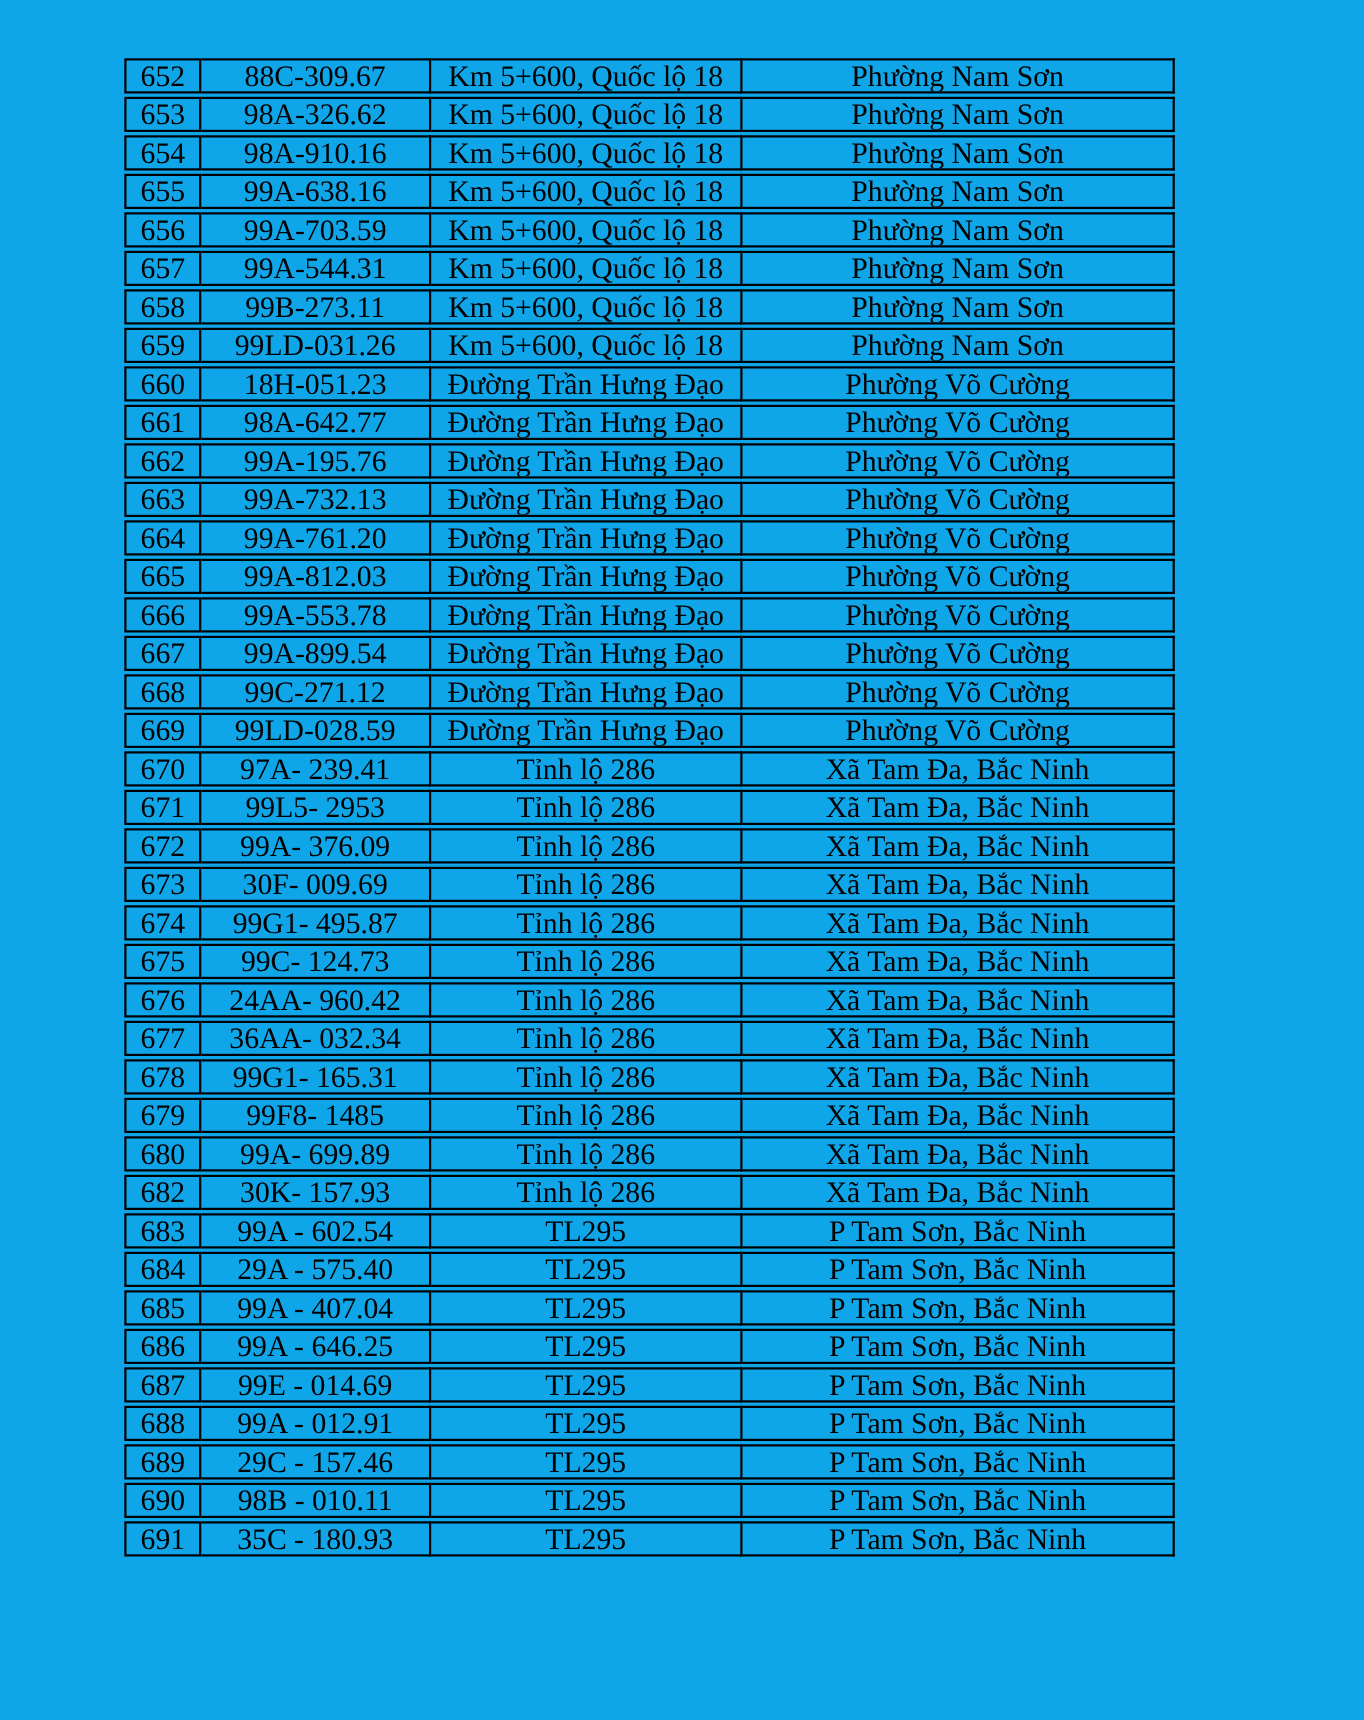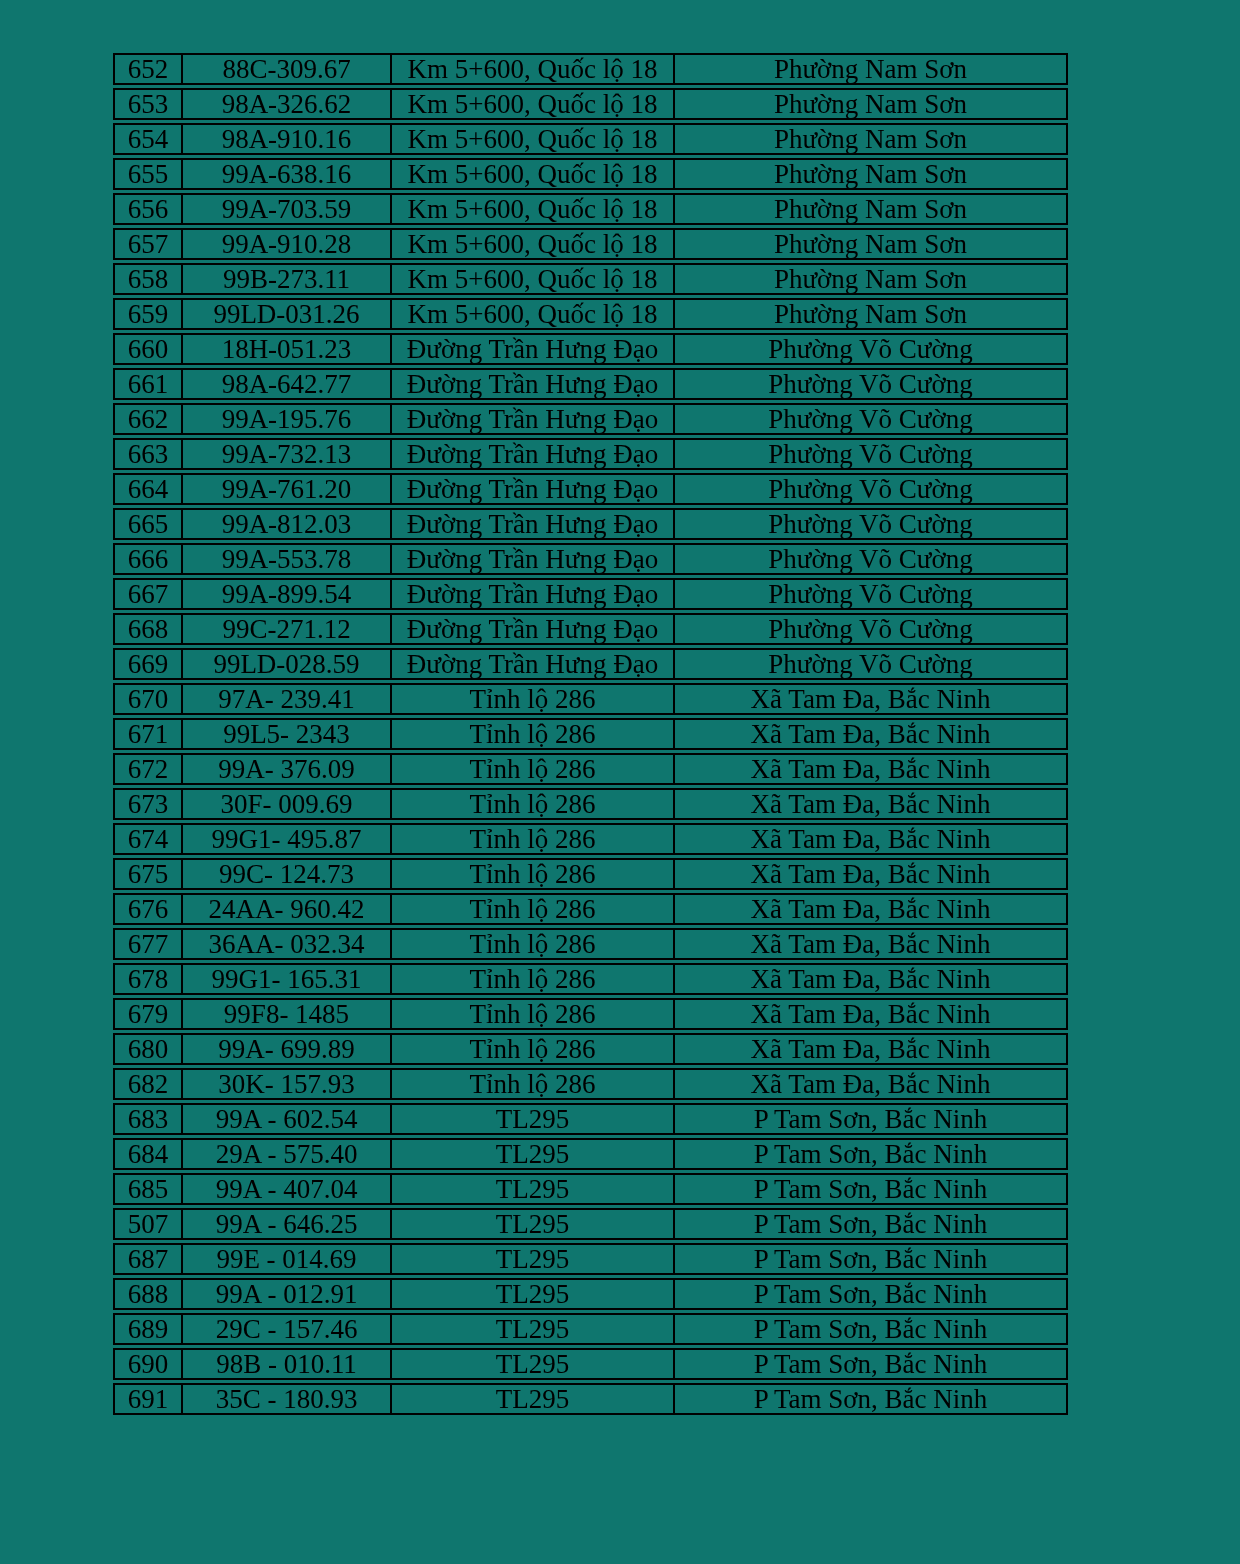--- a/index.html
+++ b/index.html
@@ -4,21 +4,21 @@
 <style>
   html, body {
     margin: 0;
     padding: 0;
     background: #ffffff;
   }
   .page {
     position: relative;
     width: 1240px;
     height: 1564px;
-    background: #0f766e;
+    background: #0ea5e9;
     color: #000000;
     font-family: "Liberation Serif", "DejaVu Serif", serif;
     overflow: hidden;
   }
   table.doc-table {
     position: absolute;
     left: 113px;
     top: 50px;
     width: 955px;
     table-layout: fixed;
@@ -83,21 +83,21 @@
     <td>Phường Nam Sơn</td>
   </tr>
         <tr>
     <td>656</td>
     <td>99A-703.59</td>
     <td>Km 5+600, Quốc lộ 18</td>
     <td>Phường Nam Sơn</td>
   </tr>
         <tr>
     <td>657</td>
-    <td>99A-910.28</td>
+    <td>99A-544.31</td>
     <td>Km 5+600, Quốc lộ 18</td>
     <td>Phường Nam Sơn</td>
   </tr>
         <tr>
     <td>658</td>
     <td>99B-273.11</td>
     <td>Km 5+600, Quốc lộ 18</td>
     <td>Phường Nam Sơn</td>
   </tr>
         <tr>
@@ -167,21 +167,21 @@
     <td>Phường Võ Cường</td>
   </tr>
         <tr>
     <td>670</td>
     <td>97A- 239.41</td>
     <td>Tỉnh lộ 286</td>
     <td>Xã Tam Đa, Bắc Ninh</td>
   </tr>
         <tr>
     <td>671</td>
-    <td>99L5- 2343</td>
+    <td>99L5- 2953</td>
     <td>Tỉnh lộ 286</td>
     <td>Xã Tam Đa, Bắc Ninh</td>
   </tr>
         <tr>
     <td>672</td>
     <td>99A- 376.09</td>
     <td>Tỉnh lộ 286</td>
     <td>Xã Tam Đa, Bắc Ninh</td>
   </tr>
         <tr>
@@ -250,21 +250,21 @@
     <td>TL295</td>
     <td>P Tam Sơn, Bắc Ninh</td>
   </tr>
         <tr>
     <td>685</td>
     <td>99A - 407.04</td>
     <td>TL295</td>
     <td>P Tam Sơn, Bắc Ninh</td>
   </tr>
         <tr>
-    <td>507</td>
+    <td>686</td>
     <td>99A - 646.25</td>
     <td>TL295</td>
     <td>P Tam Sơn, Bắc Ninh</td>
   </tr>
         <tr>
     <td>687</td>
     <td>99E - 014.69</td>
     <td>TL295</td>
     <td>P Tam Sơn, Bắc Ninh</td>
   </tr>

